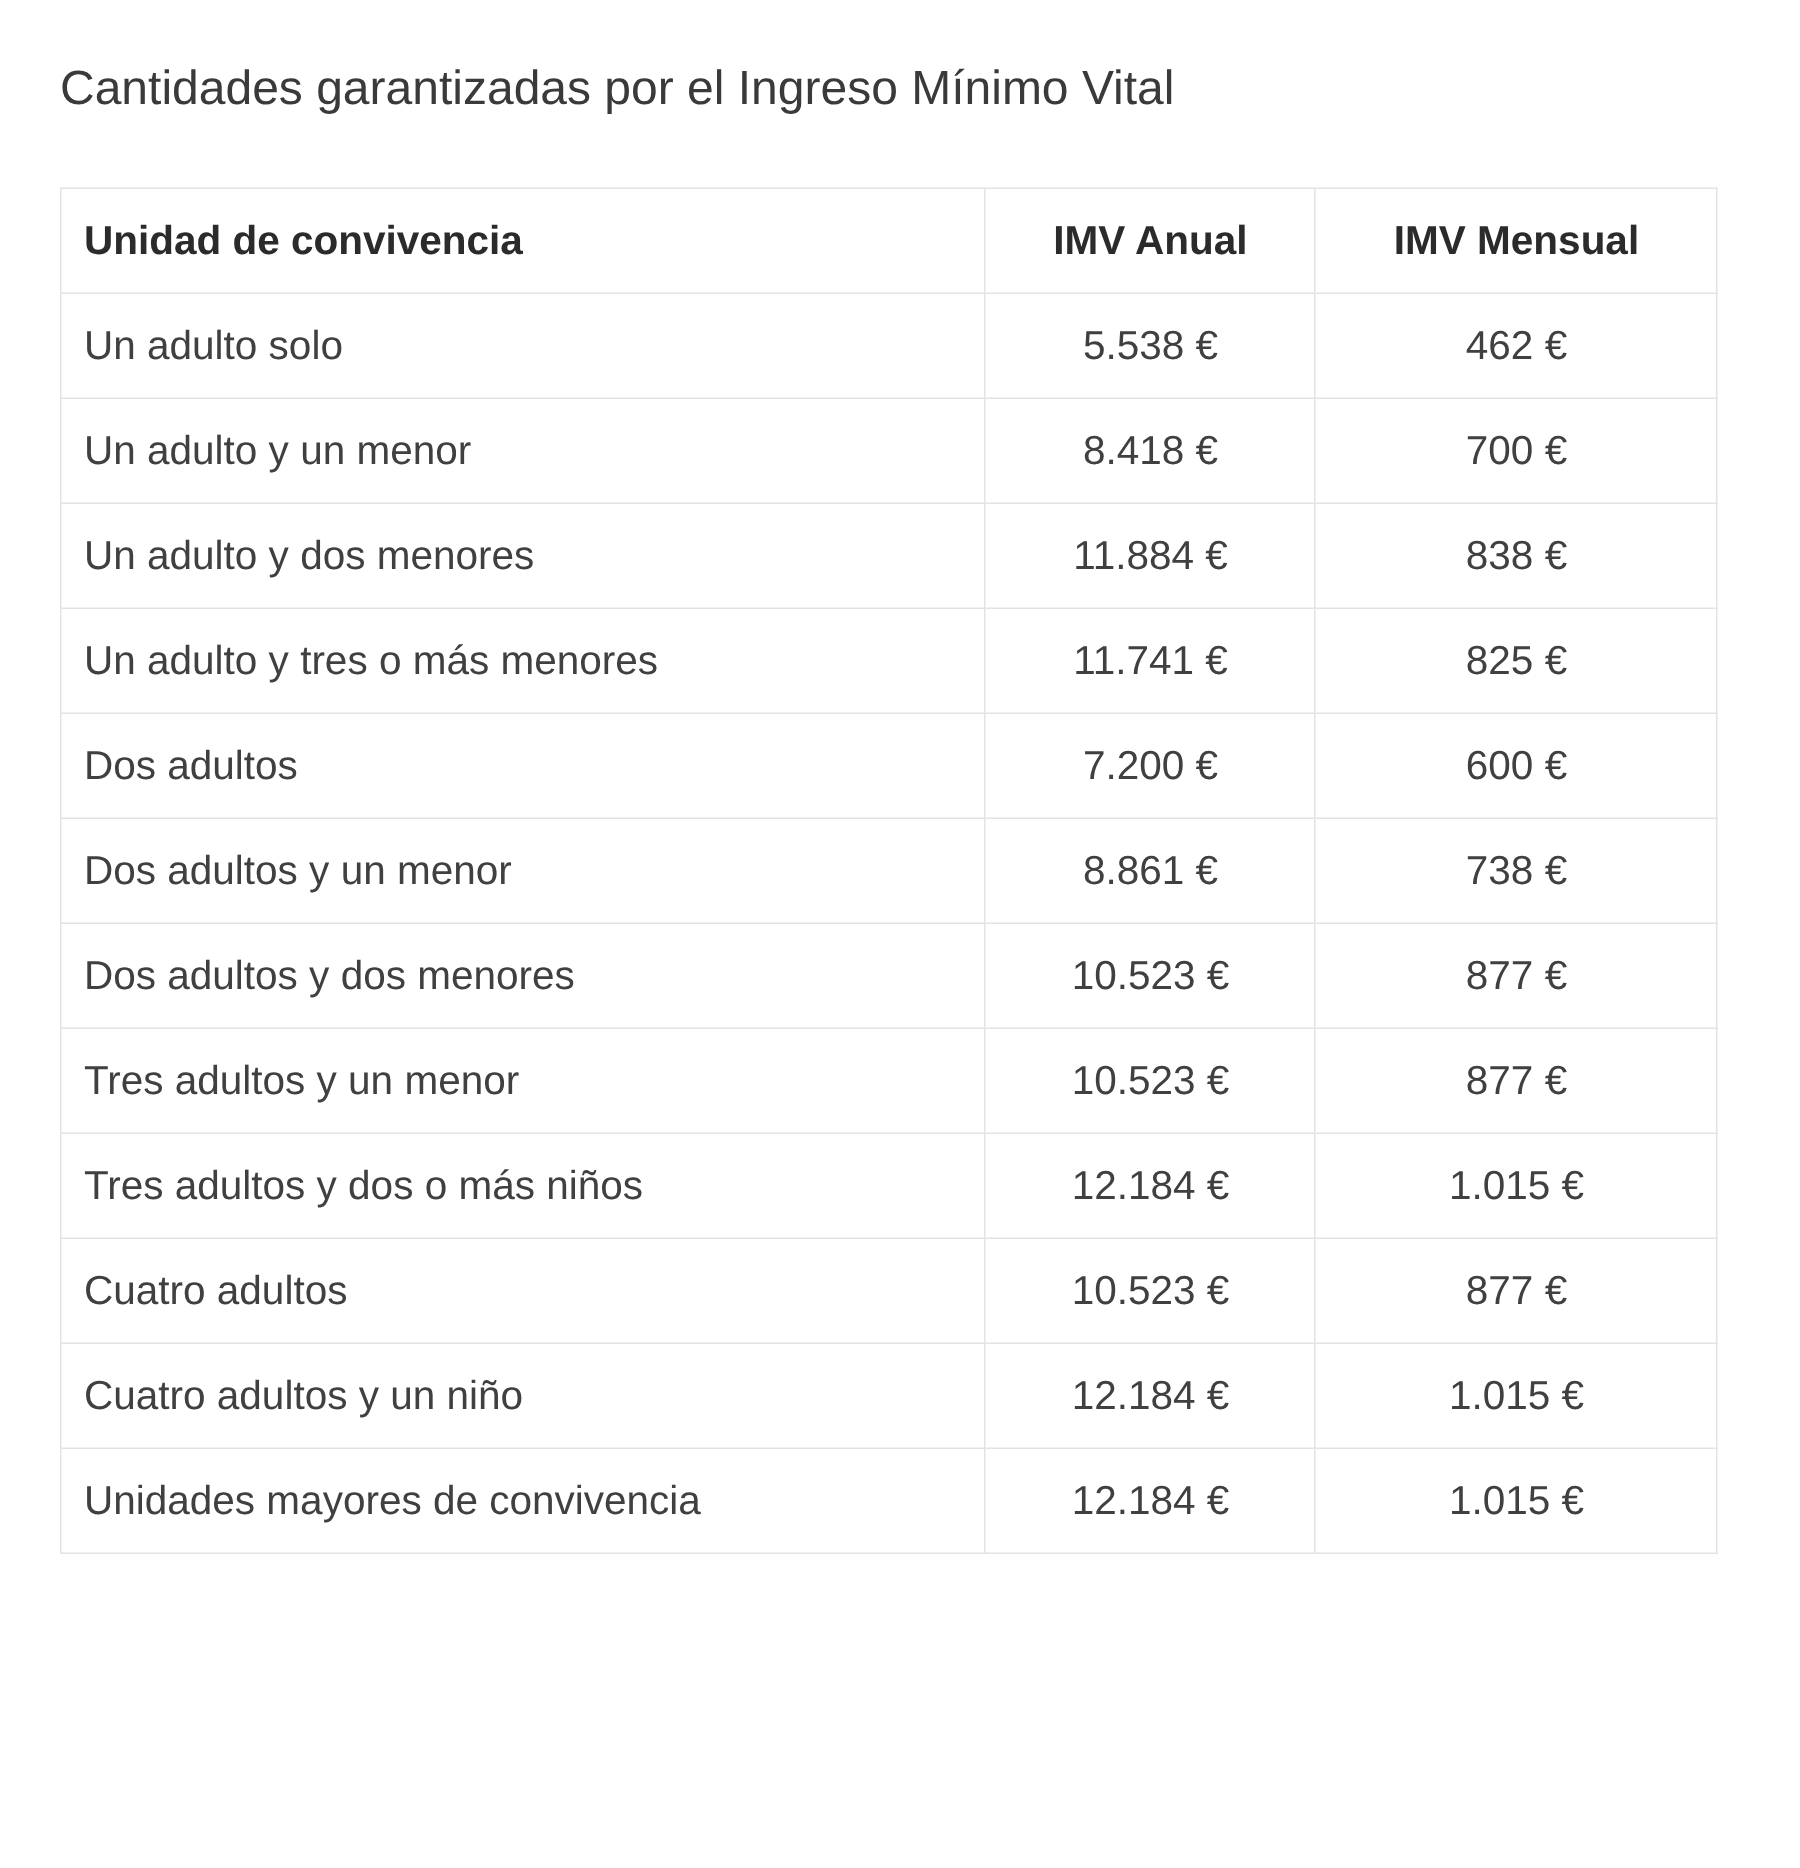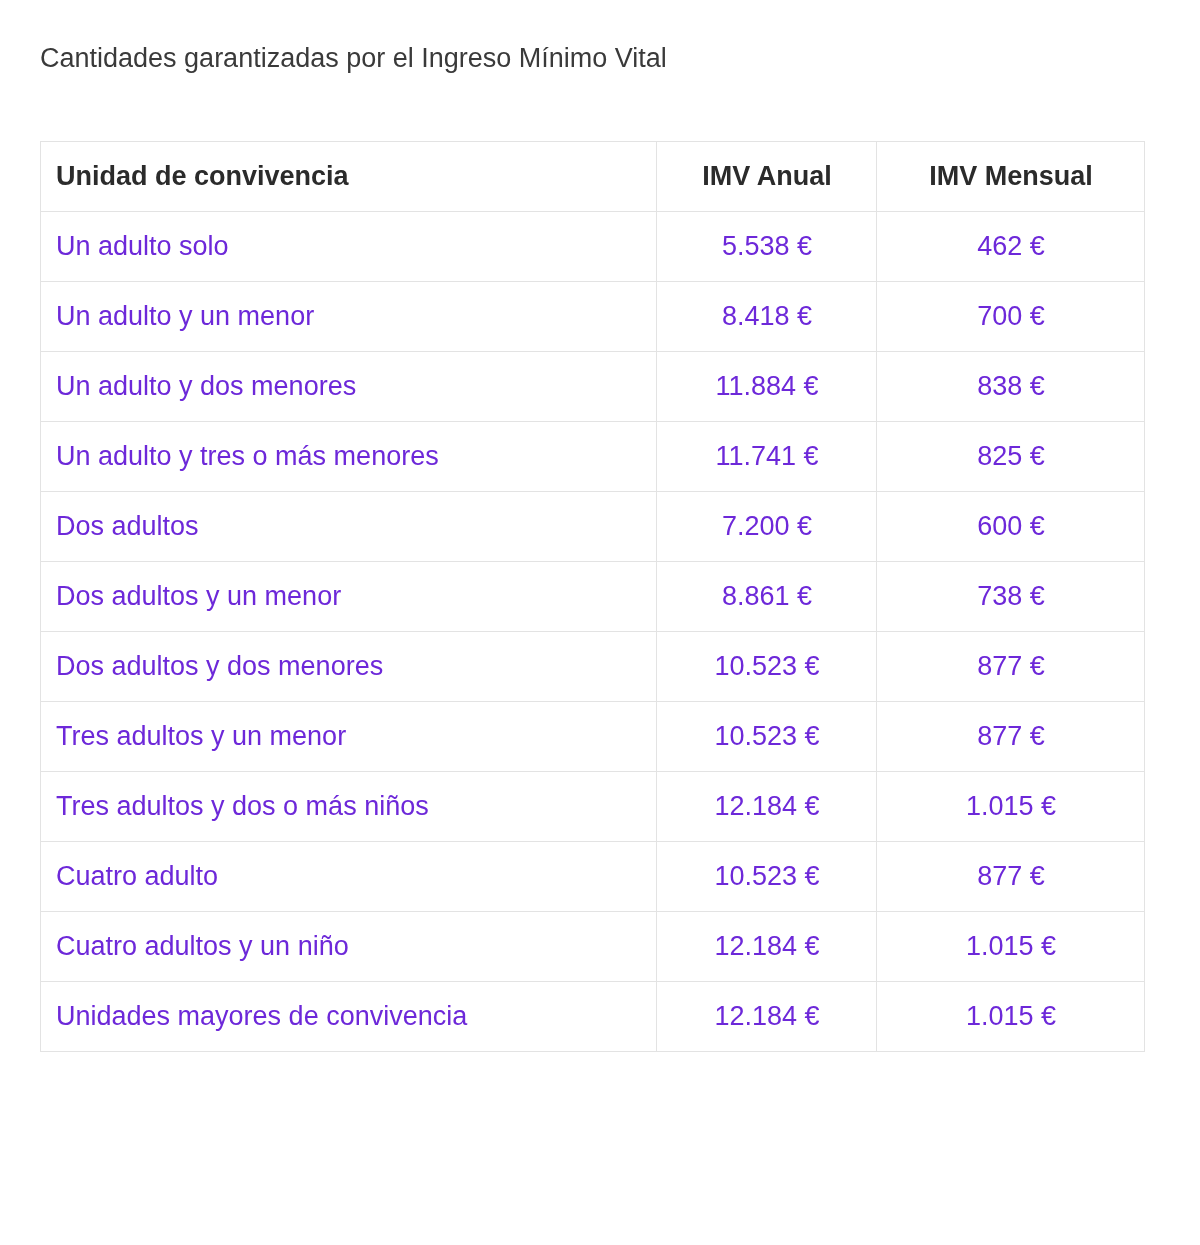--- a/index.html
+++ b/index.html
@@ -12,30 +12,30 @@
       height: 1245px;
       position: relative;
       font-family: "Liberation Sans", "DejaVu Sans", sans-serif;
       color: #333333;
       overflow: hidden;
     }
     .caption {
       position: absolute;
       left: 40px;
       top: 40px;
-      font-size: 27px;
+      font-size: 32px;
       color: #3a3a3a;
       letter-spacing: 0px;
       line-height: 36px;
       white-space: nowrap;
     }
     table.imv {
       position: absolute;
       left: 40px;
-      top: 141px;
+      top: 125px;
       width: 1104px;
       border-collapse: collapse;
       table-layout: fixed;
       border: 1px solid #e3e3e3;
     }
     table.imv col.c1 { width: 616px; }
     table.imv col.c2 { width: 220px; }
     table.imv col.c3 { width: 268px; }
     table.imv th, table.imv td {
       border: 1px solid #e3e3e3;
@@ -45,21 +45,21 @@
       white-space: nowrap;
       vertical-align: middle;
       box-sizing: border-box;
     }
     table.imv th {
       font-weight: bold;
       color: #2b2b2b;
       text-align: left;
     }
     table.imv td {
-      color: #6d28d9;
+      color: #404040;
       font-weight: normal;
     }
     table.imv .num {
       text-align: center;
     }
   </style>
 </head>
 <body>
 
 <div class="caption">Cantidades garantizadas por el Ingreso Mínimo Vital</div>
@@ -117,21 +117,21 @@
       <td>Tres adultos y un menor</td>
       <td class="num">10.523 €</td>
       <td class="num">877 €</td>
     </tr>
     <tr>
       <td>Tres adultos y dos o más niños</td>
       <td class="num">12.184 €</td>
       <td class="num">1.015 €</td>
     </tr>
     <tr>
-      <td>Cuatro adulto</td>
+      <td>Cuatro adultos</td>
       <td class="num">10.523 €</td>
       <td class="num">877 €</td>
     </tr>
     <tr>
       <td>Cuatro adultos y un niño</td>
       <td class="num">12.184 €</td>
       <td class="num">1.015 €</td>
     </tr>
     <tr>
       <td>Unidades mayores de convivencia</td>

